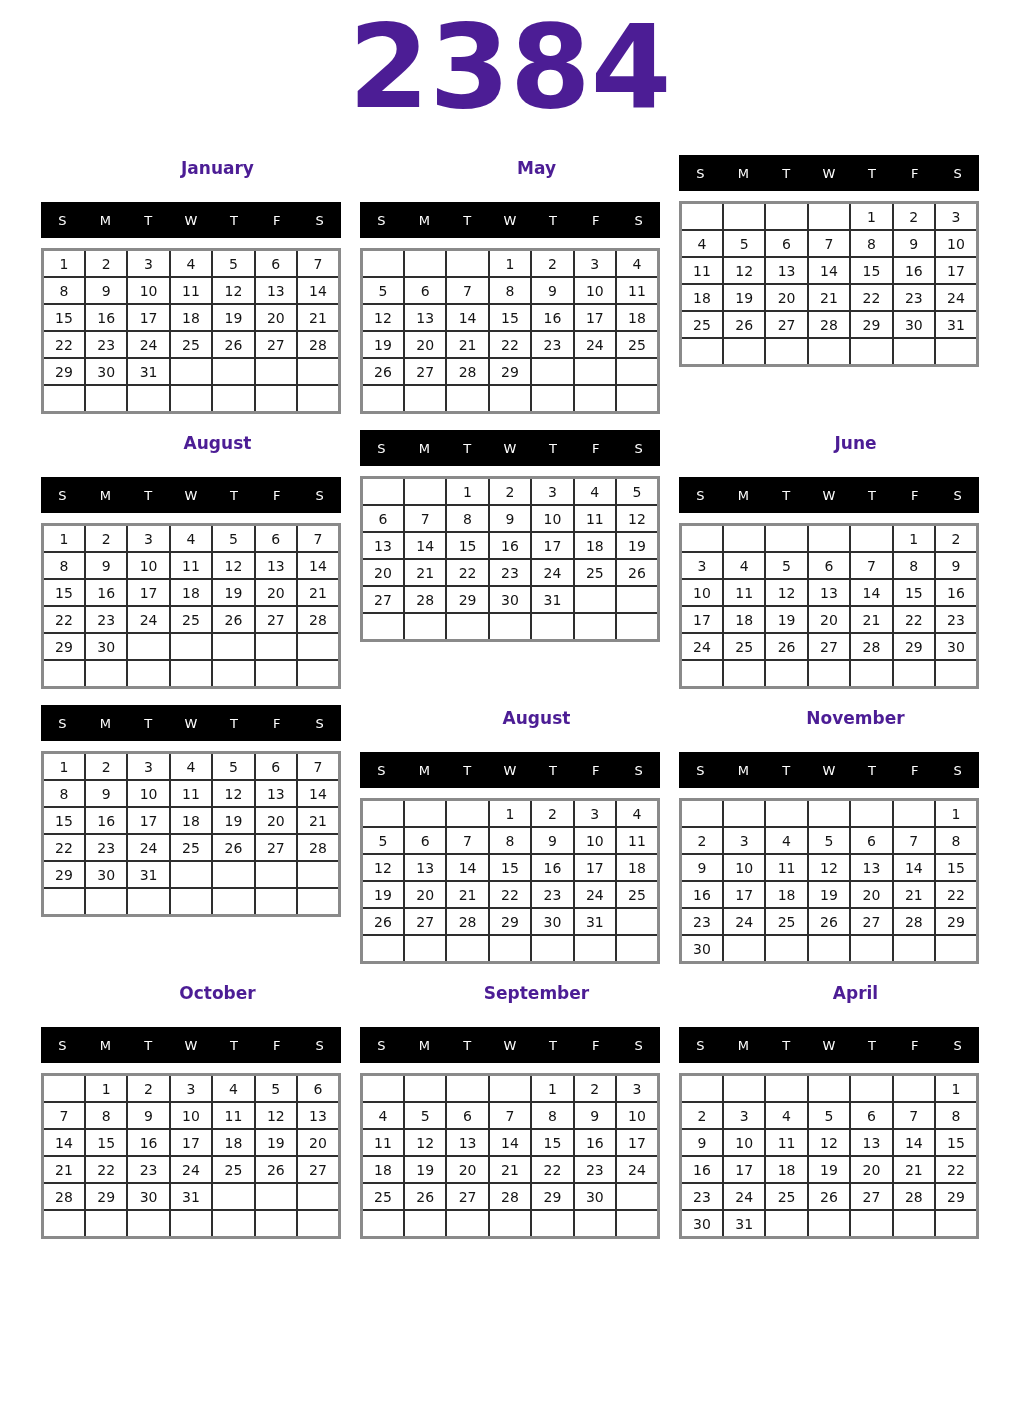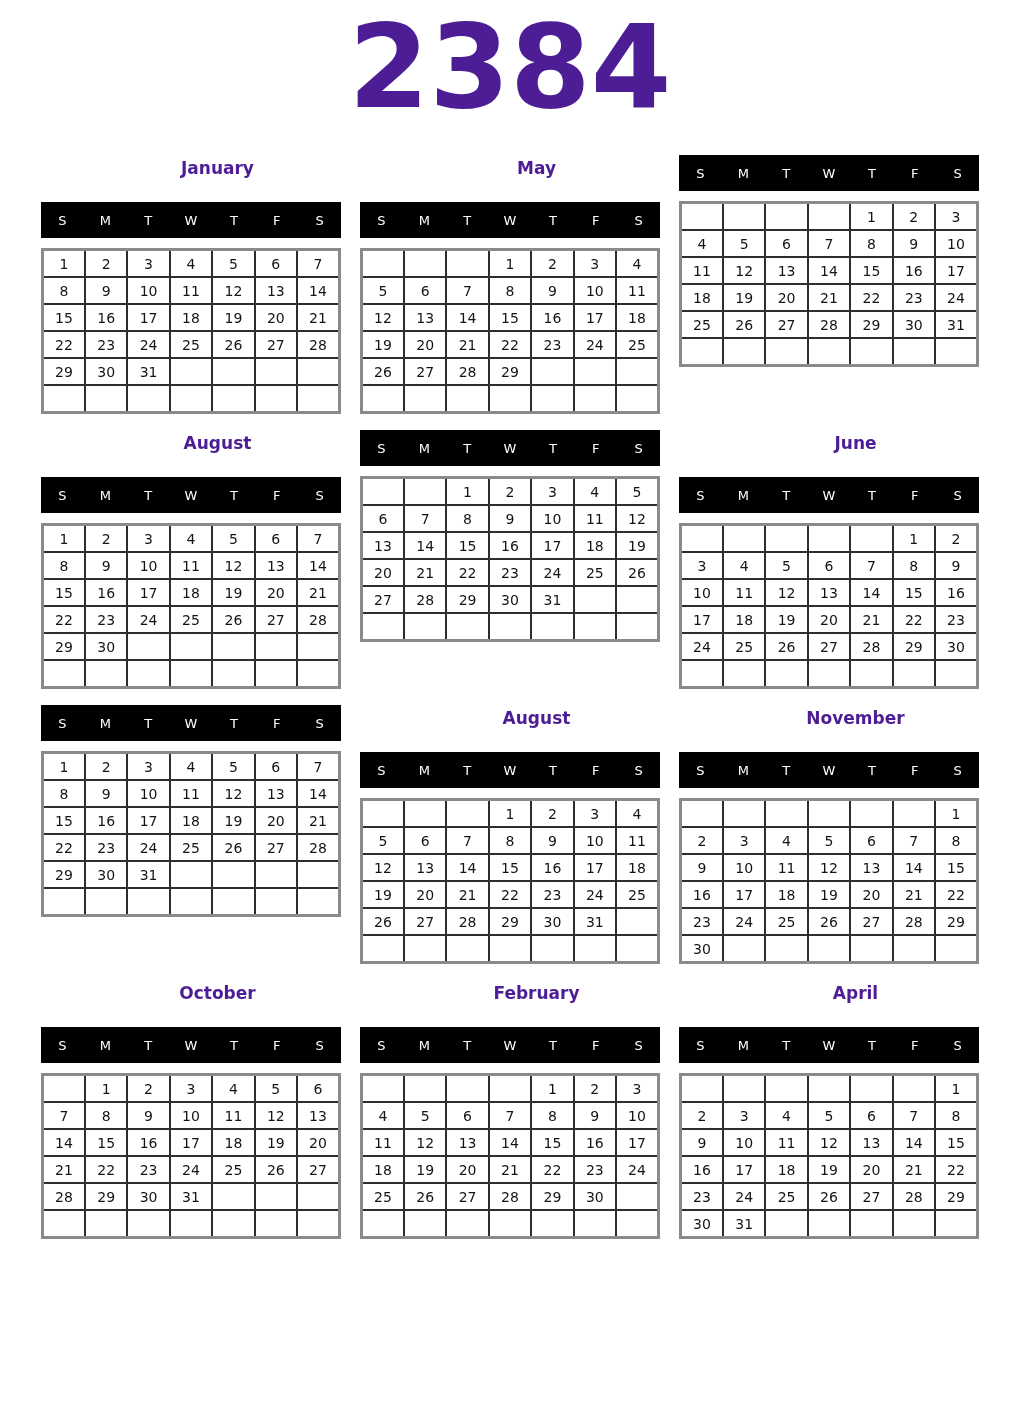--- a/index.html
+++ b/index.html
@@ -782,21 +782,21 @@
               <td></td>
               <td></td>
               <td></td>
               <td></td>
             </tr>
           </tbody>
     </table>
   </section>
 
   <section class="month">
-    <h2 class="month-title">February</h2>
+    <h2 class="month-title">September</h2>
     <div class="dow-band">
           <span class="dow">S</span>
           <span class="dow">M</span>
           <span class="dow">T</span>
           <span class="dow">W</span>
           <span class="dow">T</span>
           <span class="dow">F</span>
           <span class="dow">S</span>
         </div>
     <table class="month-grid">

